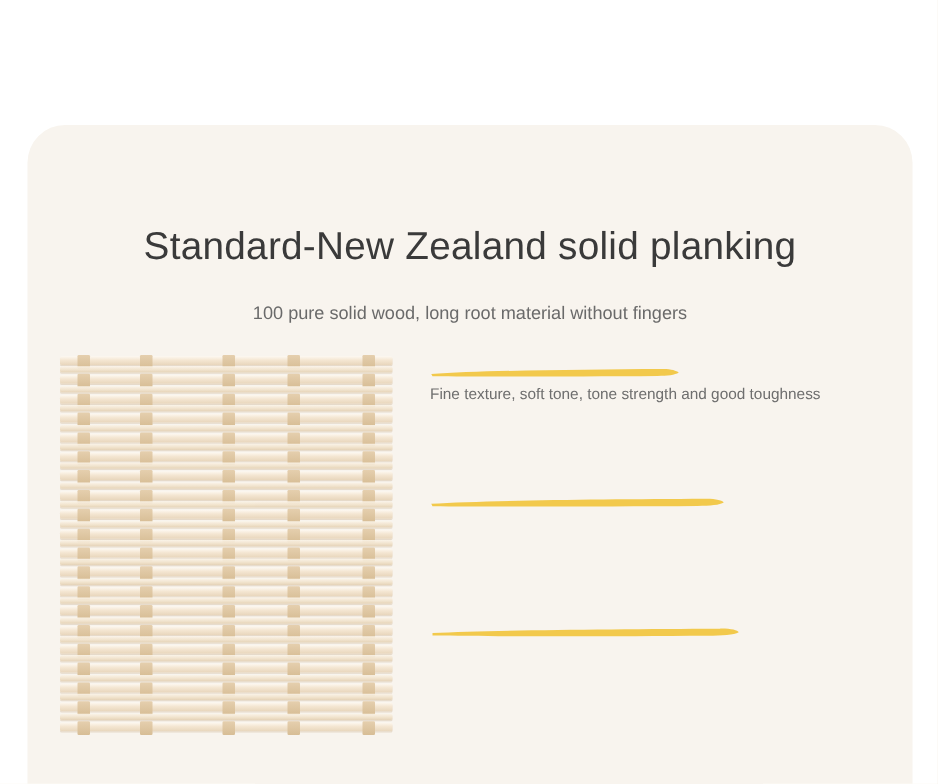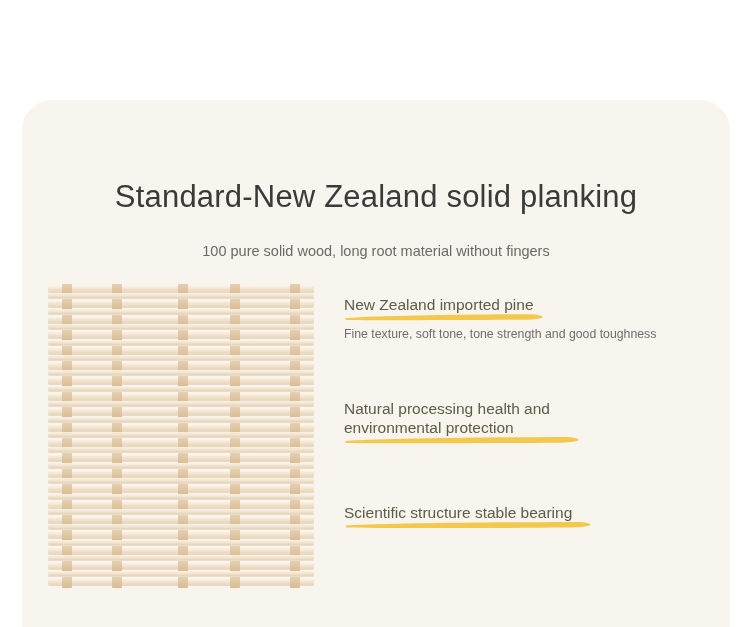--- a/index.html
+++ b/index.html
@@ -268,36 +268,32 @@
         <div class="support-block" style="left: 64px; top: 291.6px;"></div>
         <div class="support-block" style="left: 130px; top: 291.6px;"></div>
         <div class="support-block" style="left: 182px; top: 291.6px;"></div>
         <div class="support-block" style="left: 242px; top: 291.6px;"></div>
       </div>
   </div>
 
   <div id="feature-list">
 
     <div class="feature-item" style="top:0px;">
-      <div class="feature-heading">New Zealand imported pine</div>
       <svg class="feature-underline" width="200" height="9" viewBox="0 0 200 9" preserveAspectRatio="none">
         <path d="M1 6.2 C 40 3.4, 120 2.6, 186 2.2 C 193 2.1, 197 3.6, 199 5.0 C 196 7.1, 190 7.6, 182 7.7 C 120 8.2, 45 8.4, 2 8.0 Z" fill="#f2c94c"></path>
       </svg>
       <div class="feature-body">Fine texture, soft tone, tone strength and good toughness</div>
     </div>
 
     <div class="feature-item" style="top:104px;">
-      <div class="feature-heading">Natural processing health and
-environmental protection</div>
       <svg class="feature-underline" width="236" height="9" viewBox="0 0 236 9" preserveAspectRatio="none">
         <path d="M1 6.0 C 45 3.2, 140 2.4, 220 2.0 C 229 1.9, 234 3.4, 235 5.0 C 232 7.0, 224 7.6, 214 7.7 C 140 8.2, 50 8.4, 2 7.9 Z" fill="#f2c94c"></path>
       </svg>
     </div>
 
     <div class="feature-item" style="top:208px;">
-      <div class="feature-heading">Scientific structure stable bearing</div>
       <svg class="feature-underline" width="248" height="9" viewBox="0 0 248 9" preserveAspectRatio="none">
         <path d="M2 5.4 C 50 3.0, 150 2.2, 232 1.9 C 241 1.8, 246 3.2, 247 4.8 C 243 6.9, 234 7.5, 222 7.6 C 148 8.1, 52 8.3, 2 7.4 Z" fill="#f2c94c"></path>
       </svg>
     </div>
 
   </div>
 </div>
 
 </body></html>

